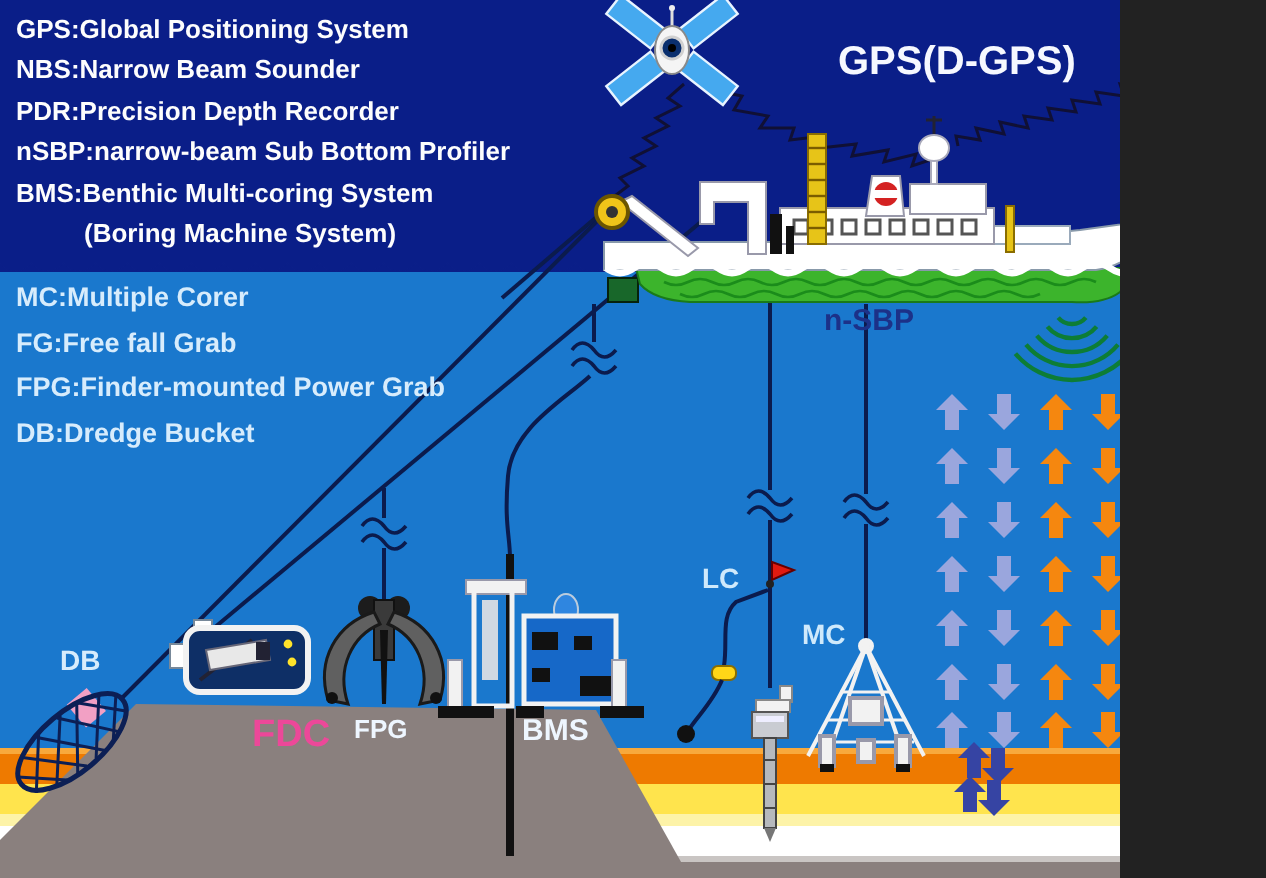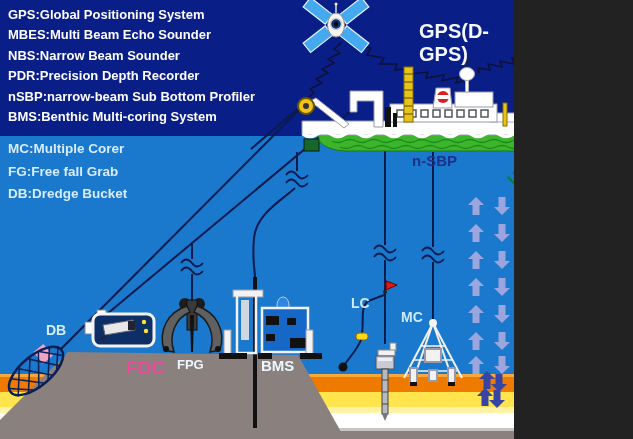--- a/index.html
+++ b/index.html
@@ -1,16 +1,16 @@
 <!DOCTYPE html>
 <html><head>
 <meta charset="utf-8">
 <style>
   html,body{margin:0;padding:0;background:#222;}
-  #scene{position:relative;width:514px;height:439px;overflow:hidden;
+  #scene{position:relative;width:560px;height:439px;overflow:hidden;
          font-family:"Liberation Sans",sans-serif;font-weight:bold;}
   .abs{position:absolute;}
   .sky{left:0;top:0;width:633px;height:439px;background:#0a1e88;}
   .water{left:0;top:136px;width:633px;height:238px;background:#1a78cd;}
   .waterline{left:0;top:130px;width:633px;height:13px;
      background-image:radial-gradient(circle at 8px -4px,#0a1e88 9px,rgba(0,0,0,0) 10px);
      background-size:16px 13px;background-repeat:repeat-x;}
   .band{left:0;width:633px;}
   .orange-edge{top:374px;height:3px;background:#f8a93c;}
   .orange{top:377px;height:15px;background:#ee7a00;}
@@ -20,25 +20,25 @@
   .grayline{top:428px;height:3px;background:#c9c5c3;}
   .graybottom{top:431px;height:8px;background:#8a807e;}
   svg.overlay{position:absolute;left:0;top:0;}
   .legend{position:absolute;left:8px;color:#fdfdfd;}
   .legend-top{top:5px;font-size:13px;line-height:20.4px;}
   .legend-bottom{top:138px;font-size:13.5px;line-height:22.6px;color:#d7ecfc;}
   .lt-indent{padding-left:34px;}
   .lbl{position:absolute;white-space:pre-line;}
   .lbl-gps{left:419px;top:20px;font-size:20px;color:#f6f8ff;}
   .lbl-nsbp{left:412px;top:152px;font-size:15px;color:#1c3188;}
-  .lbl-lc{left:351px;top:281px;font-size:14px;color:#cfe9fb;margin-top:14px;}
+  .lbl-lc{left:351px;top:281px;font-size:14px;color:#cfe9fb;}
   .lbl-mc{left:401px;top:309px;font-size:14px;color:#cfe9fb;}
   .lbl-fg{left:571px;top:227px;font-size:14px;color:#d6ecfa;}
   .lbl-mbes{left:560px;top:301px;font-size:13px;line-height:17px;color:#1c3188;}
-  .lbl-db{left:30px;top:322px;font-size:14px;color:#d7ecfc;margin-left:16px;}
+  .lbl-db{left:30px;top:322px;font-size:14px;color:#d7ecfc;}
   .lbl-fdc{left:110px;top:357px;font-size:19px;color:#ec4899;margin-left:16px;}
   .lbl-fpg{left:177px;top:357px;font-size:13px;color:#eef6ff;}
   .lbl-bms{left:261px;top:357px;font-size:15px;color:#eef6ff;}
 </style>
 </head>
 <body>
 
 <div id="scene">
   <div class="abs sky"></div>
   <div class="abs water"></div>
@@ -291,29 +291,30 @@
         <path d="M550.5,356 L550.5,366 L546,366 L554,374 L562,366 L557.5,366 L557.5,356 Z" fill="#f5870f"></path>
         <path d="M483.5,389 L483.5,379 L479,379 L487,371 L495,379 L490.5,379 L490.5,389 Z" fill="#3644a3"></path>
         <path d="M495.5,374 L495.5,384 L491,384 L499,392 L507,384 L502.5,384 L502.5,374 Z" fill="#3644a3"></path>
         <path d="M481.5,406 L481.5,396 L477,396 L485,388 L493,396 L488.5,396 L488.5,406 Z" fill="#3644a3"></path>
         <path d="M493.5,390 L493.5,400 L489,400 L497,408 L505,400 L500.5,400 L500.5,390 Z" fill="#3644a3"></path>
       </g>
   </svg>
 
   <div class="legend legend-top">
     <div>GPS:Global Positioning System</div>
-    <div>MBES:Multi Beam Echo Sounder</div>
     <div>NBS:Narrow Beam Sounder</div>
     <div>PDR:Precision Depth Recorder</div>
     <div>nSBP:narrow-beam Sub Bottom Profiler</div>
     <div>BMS:Benthic Multi-coring System</div>
+    <div class="lt-indent">(Boring Machine System)</div>
   </div>
   <div class="legend legend-bottom">
     <div>MC:Multiple Corer</div>
     <div>FG:Free fall Grab</div>
+    <div>FPG:Finder-mounted Power Grab</div>
     <div>DB:Dredge Bucket</div>
   </div>
 
   <div class="lbl lbl-gps">GPS(D-GPS)</div>
   <div class="lbl lbl-nsbp">n-SBP</div>
   <div class="lbl lbl-lc">LC</div>
   <div class="lbl lbl-mc">MC</div>
   <div class="lbl lbl-fg">FG</div>
   <div class="lbl lbl-mbes">MBES,NBS,
 PDR</div>

